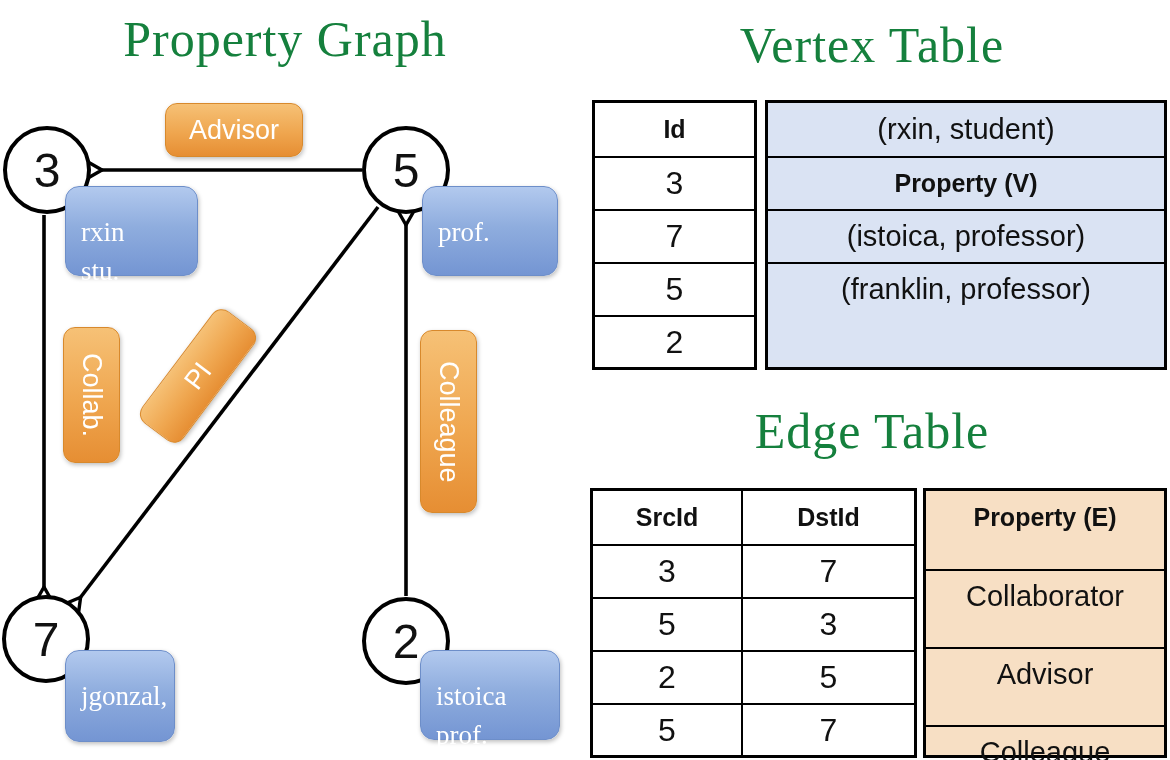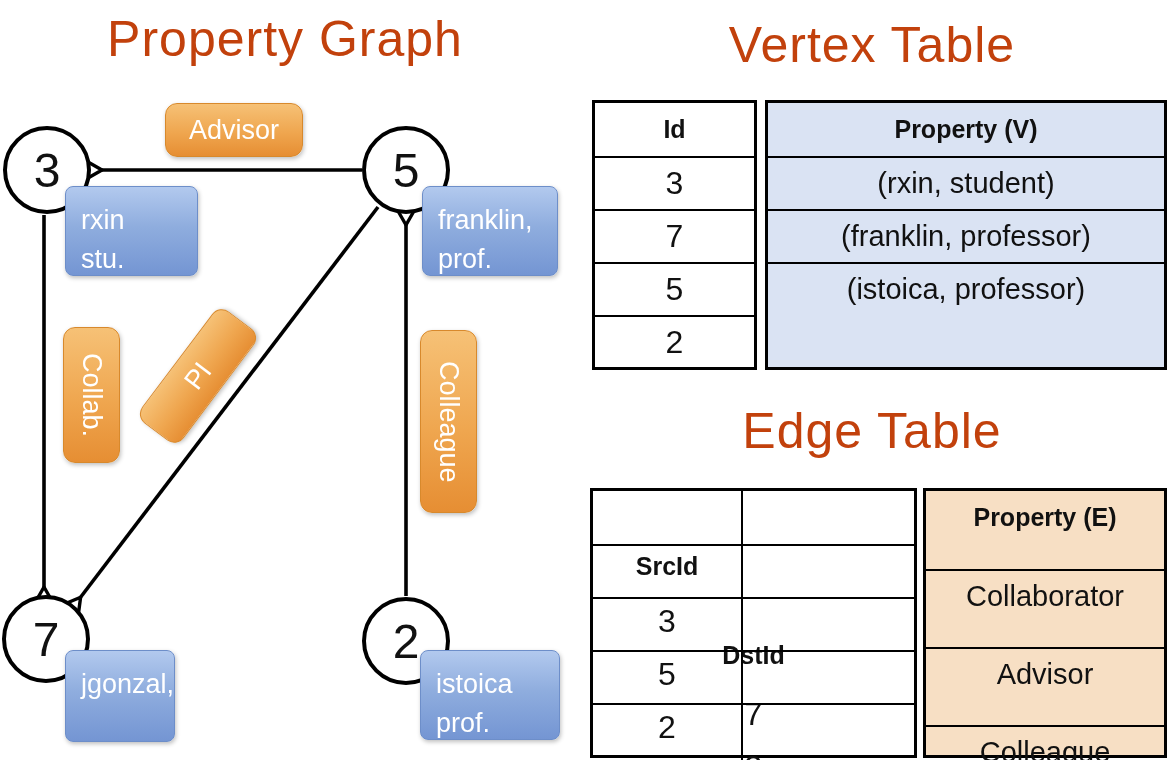--- a/index.html
+++ b/index.html
@@ -2,61 +2,61 @@
 <html><head>
 <meta charset="utf-8">
 <style>
   html,body{margin:0;padding:0;background:#fff;}
   .canvas{
     position:relative;width:1170px;height:760px;background:#ffffff;
     font-family:"Liberation Sans",sans-serif;color:#111;overflow:hidden;
   }
   .abs{position:absolute;}
   .big-title{
-    font-size:50px;font-weight:300;letter-spacing:1px;color:#c2410c;
-    text-align:center;white-space:nowrap;
+    font-size:50px;font-weight:300;letter-spacing:1px;color:#15803d;
+    text-align:center;white-space:nowrap;font-family:Liberation Serif, serif;
   }
   
   .gnode{
     position:absolute;width:88px;height:88px;border:4px solid #000;border-radius:50%;
     background:#fff;display:flex;align-items:center;justify-content:center;
     font-size:48px;font-weight:300;color:#111;box-sizing:border-box;
   }
   
   .epill{
     position:absolute;border-radius:12px;
     background:linear-gradient(180deg,#f6c176 0%,#efa64f 55%,#e68e33 100%);
     border:1px solid #d8892c;
     box-shadow:1px 2px 4px rgba(0,0,0,0.25);
     color:#fff;font-size:27px;display:flex;align-items:center;justify-content:center;
     box-sizing:border-box;
   }
   .epill.vert{writing-mode:vertical-rl;}
   
   .vbox{
-    position:absolute;border-radius:8px;
+    position:absolute;border-radius:14px;
     background:linear-gradient(180deg,#b2c9ee 0%,#8fadde 45%,#7495d3 100%);
     border:1px solid #6d8ec9;
     box-shadow:1px 2px 4px rgba(0,0,0,0.25);
     color:#fff;font-size:27px;line-height:1.45;
-    padding:14px 0 0 15px;box-sizing:border-box;
+    padding:26px 0 0 15px;box-sizing:border-box;font-family:Liberation Serif, serif;
   }
   
   .tbox{
     position:absolute;border:3px solid #000;box-sizing:border-box;background:#fff;
     display:flex;flex-direction:column;
   }
   .trow{
     height:53px;flex:0 0 53px;display:flex;align-items:center;justify-content:center;
     border-top:2px solid #000;font-size:32px;box-sizing:border-box;
   }
   .trow:first-child{border-top:none;}
   .trow.hdr{font-size:25px;font-weight:bold;}
   .trow.prop{font-size:29px;}
-  .cellpair{display:flex;width:100%;height:100%;flex-direction:column;}
+  .cellpair{display:flex;width:100%;height:100%;}
   .cellpair .c1{width:150px;flex:0 0 150px;display:flex;align-items:center;justify-content:center;border-right:2px solid #000;height:100%;box-sizing:border-box;}
   .cellpair .c2{flex:1;display:flex;align-items:center;justify-content:center;height:100%;}
   .bluefill{background:#dae3f3;}
   .tanfill{background:#f7dfc4;gap:25px;}
 </style>
 </head>
 <body>
 
 <div class="canvas">
 
@@ -90,21 +90,20 @@
   <div class="epill" style="left:165px;top:103px;width:138px;height:54px;">Advisor</div>
   <div class="epill vert" style="left:63px;top:327px;width:57px;height:136px;">Collab.</div>
   <div class="epill" style="left:128px;top:350px;width:140px;height:52px;transform:rotate(-53deg);">PI</div>
   <div class="epill vert" style="left:420px;top:330px;width:57px;height:183px;">Colleague</div>
 
   <div class="vbox" style="left:65px;top:186px;width:133px;height:90px;">
     <div>rxin</div>
     <div>stu.</div>
   </div>
   <div class="vbox" style="left:422px;top:186px;width:136px;height:90px;">
-    <div>franklin,</div>
     <div>prof.</div>
   </div>
   <div class="vbox" style="left:65px;top:650px;width:110px;height:92px;">
     <div>jgonzal,</div>
   </div>
   <div class="vbox" style="left:420px;top:650px;width:140px;height:90px;">
     <div>istoica</div>
     <div>prof.</div>
   </div>
 
@@ -112,24 +111,24 @@
 
   <div class="tbox" style="left:592px;top:100px;width:165px;height:270px;text-align:center;">
     <div class="trow hdr">Id</div>
     <div class="trow">3</div>
     <div class="trow">7</div>
     <div class="trow">5</div>
     <div class="trow">2</div>
   </div>
 
   <div class="tbox bluefill" style="left:765px;top:100px;width:402px;height:270px;">
+    <div class="trow prop">(rxin, student)</div>
     <div class="trow hdr">Property (V)</div>
-    <div class="trow prop">(rxin, student)</div>
+    <div class="trow prop">(istoica, professor)</div>
     <div class="trow prop">(franklin, professor)</div>
-    <div class="trow prop">(istoica, professor)</div>
   </div>
 
   <div class="abs big-title" style="left:592px;top:402px;width:560px;">Edge Table</div>
 
   <div class="tbox" style="left:590px;top:488px;width:327px;height:270px;">
     <div class="trow hdr">
       <div class="cellpair">
         <div class="c1">SrcId</div>
         <div class="c2">DstId</div>
       </div>

